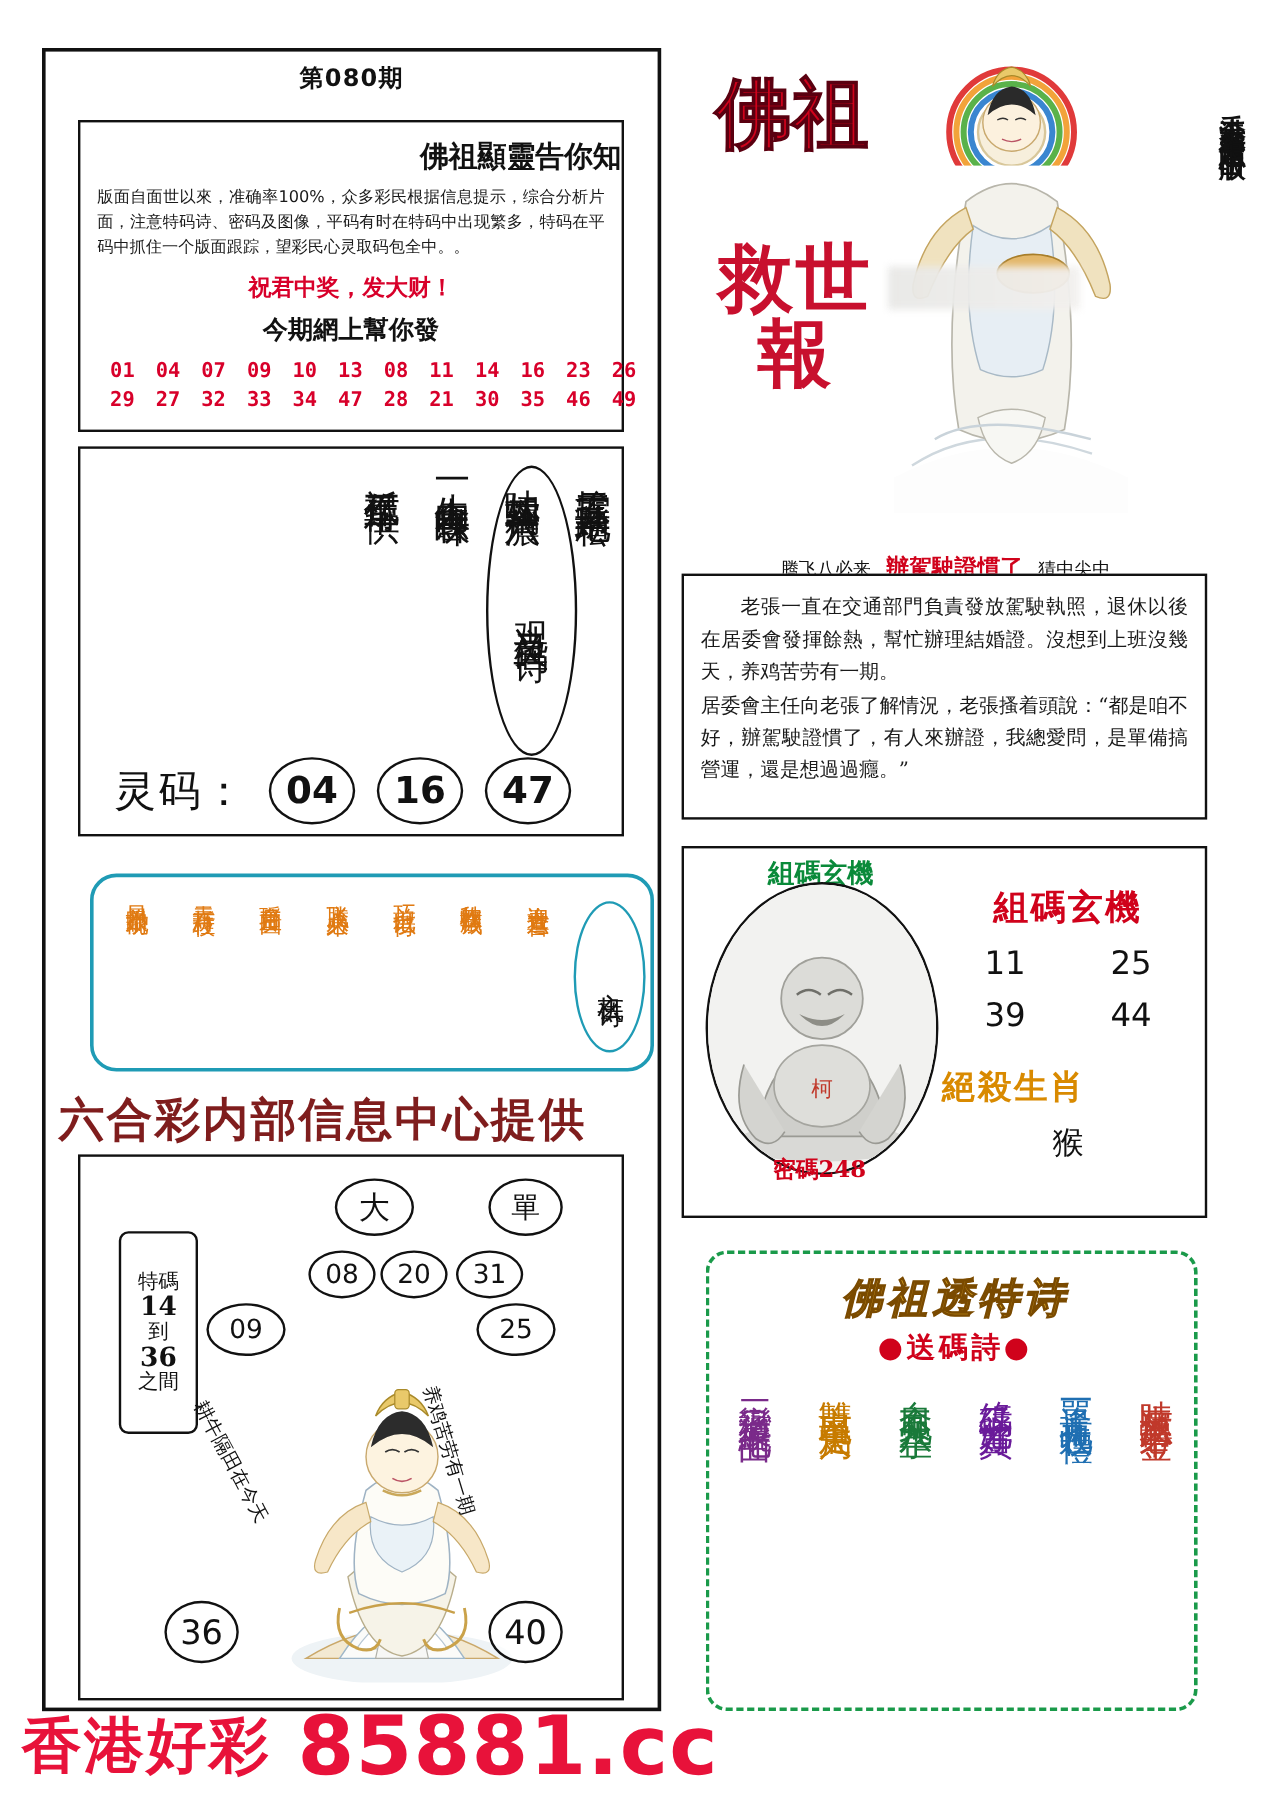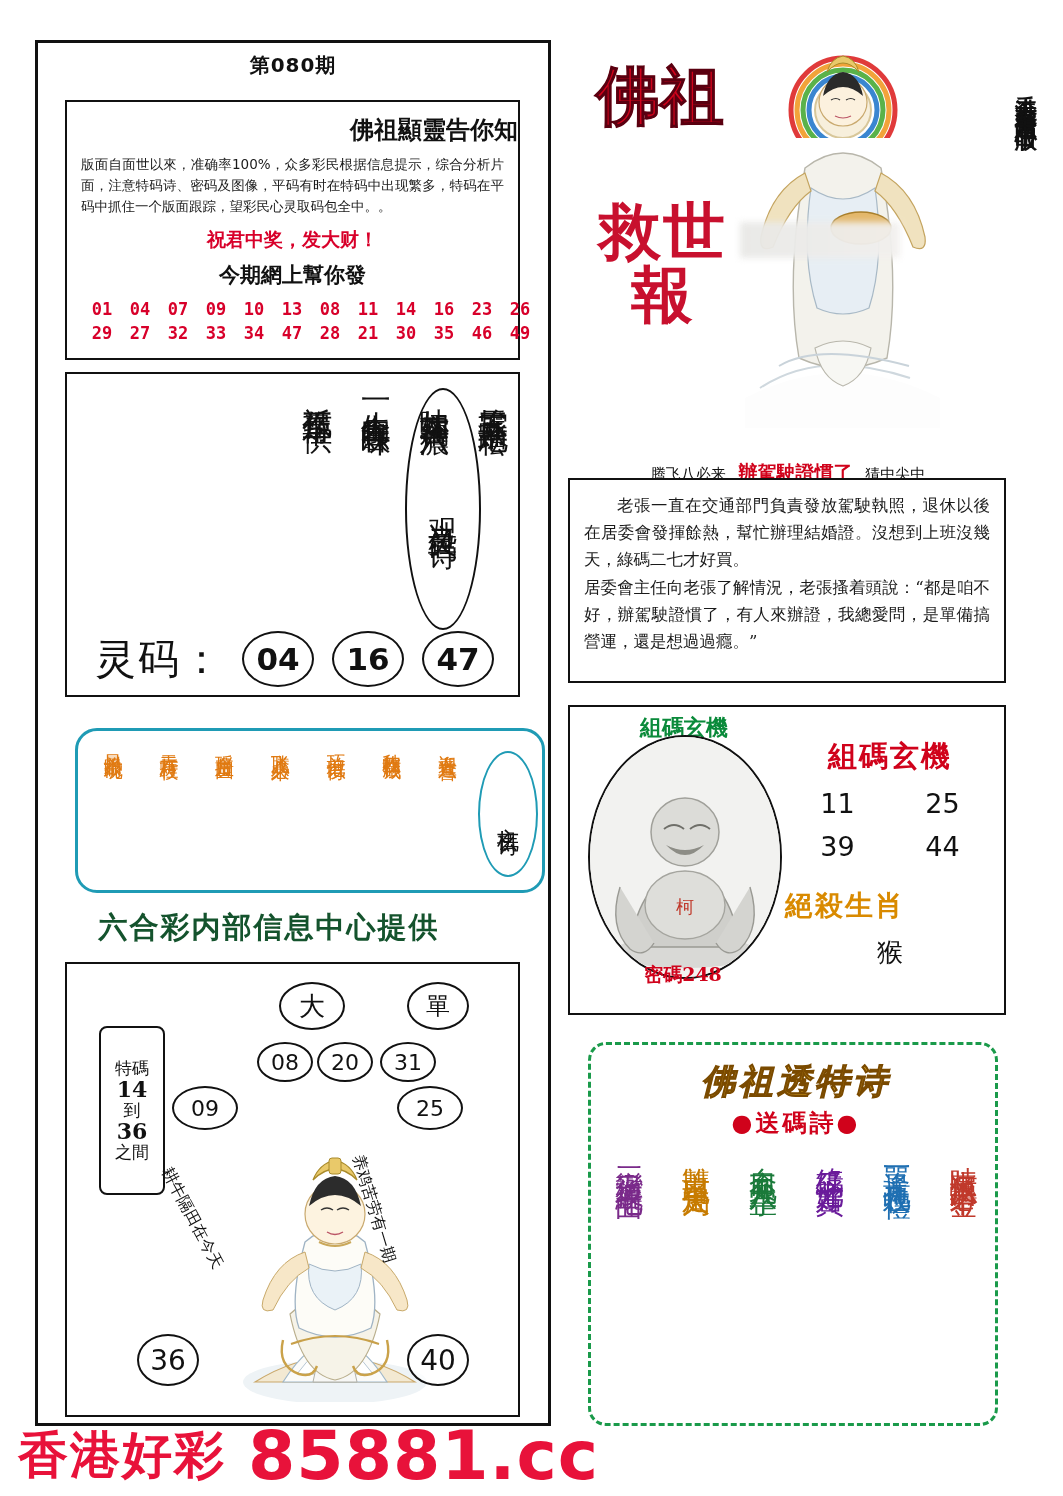--- a/index.html
+++ b/index.html
@@ -75,21 +75,21 @@
     writing-mode:vertical-rl;text-orientation:upright;
     font-family:"DejaVu Serif","Liberation Serif",serif;
     font-size:29px;color:#111;letter-spacing:6px;
   }
   .lingma{
     position:absolute;left:0;top:250px;width:455px;height:70px;
     display:flex;align-items:center;
   }
   .lingma .lbl{
     font-family:"DejaVu Serif","Liberation Serif",serif;
-    font-size:41px;margin-left:28px;color:#111;letter-spacing:2px;
+    font-size:35px;margin-left:28px;color:#111;letter-spacing:2px;
   }
   .lingma .ball{
     width:68px;height:52px;border:2px solid #111;border-radius:50%;
     display:flex;align-items:center;justify-content:center;
     font-size:31px;font-weight:bold;margin-left:18px;color:#111;
     font-family:"DejaVu Sans","Liberation Sans",sans-serif;
   }
 
   
   .xj-banner{
@@ -113,21 +113,21 @@
     display:flex;align-items:center;justify-content:center;
   }
   .xj-oval span{
     writing-mode:vertical-rl;text-orientation:upright;
     font-size:22px;color:#111;letter-spacing:3px;
     font-family:"DejaVu Serif","Liberation Serif",serif;
   }
 
   .center-provide{
     position:absolute;left:35px;top:908px;width:468px;text-align:center;
-    font-size:29px;font-weight:bold;color:#14532d;letter-spacing:2px;
+    font-size:38px;font-weight:bold;color:#7f1d1d;letter-spacing:2px;
     font-family:"DejaVu Sans","Liberation Sans",sans-serif;
   }
 
   
   .pic-box{
     position:absolute;left:65px;top:962px;width:455px;height:455px;
     border:2px solid #111;box-sizing:border-box;background:#fff;overflow:hidden;
   }
   .sp-box{
     position:absolute;left:32px;top:62px;width:62px;height:165px;
@@ -442,21 +442,21 @@
     <path d="M44 318 q40 -24 130 0" stroke="#c9d3da" stroke-width="2" fill="none"></path>
   </svg>
   <div class="blur-bar"></div>
 
   <div class="humor-head">
     <span>腾飞八必来</span>
     <span class="hl">辦駕駛證慣了</span>
     <span>猜中尖中</span>
   </div>
   <div class="humor-box">
-    <p>老張一直在交通部門負責發放駕駛執照，退休以後在居委會發揮餘熱，幫忙辦理結婚證。沒想到上班沒幾天，綠碼二七才好買。</p>
+    <p>老張一直在交通部門負責發放駕駛執照，退休以後在居委會發揮餘熱，幫忙辦理結婚證。沒想到上班沒幾天，养鸡苦劳有一期。</p>
     <p class="noind">居委會主任向老張了解情況，老張搔着頭說：“都是咱不好，辦駕駛證慣了，有人來辦證，我總愛問，是單備搞營運，還是想過過癮。”</p>
   </div>
 
   <div class="zuma-box">
     <div class="zuma-cn">組碼玄機</div>
     <div class="zuma-ellipse">
       <svg viewBox="0 0 190 240" width="190" height="240">
         <rect width="190" height="240" fill="#f2f2f0"></rect>
         <ellipse cx="95" cy="215" rx="72" ry="16" fill="#d9d9d6"></ellipse>
         <path d="M40 210 q10 -70 55 -74 q45 4 55 74 z" fill="#cfcfcb" stroke="#9a9a94" stroke-width="1.5"></path>

